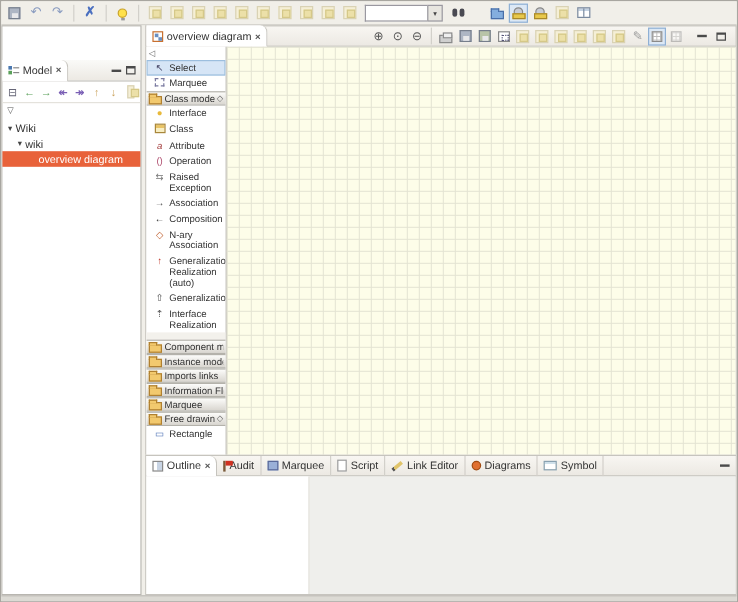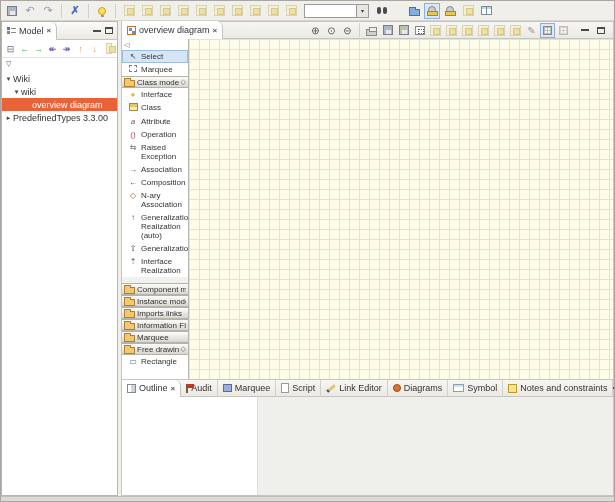--- a/index.html
+++ b/index.html
@@ -62,21 +62,21 @@
   .ico-modeltab { width:9px; height:9px; position:relative; }
   .ico-modeltab::before { content:""; position:absolute; left:0; top:1px; width:3px; height:3px; background:#4a78b0; box-shadow:0 4px 0 #5aa05a; }
   .ico-modeltab::after { content:""; position:absolute; left:4px; top:2px; width:5px; height:1px; background:#888; box-shadow:0 4px 0 #888; }
   .ico-classbox { width:9px; height:8px; border:1px solid #a8863a; background:linear-gradient(#e9c467 3px, #f8eec2 3px); }
   .ico-marquee { width:8px; height:7px; border:1px dashed #7a7aa0; }
 
   
   .left-panel { position:absolute; top:20px; left:0; width:117px; bottom:5px;
     background:#fff; border:1px solid #b8b6b0; }
   .view-header { height:18px; background:linear-gradient(#fafaf8,#ece9e3); border-bottom:1px solid #c6c4be;
-    display:flex; align-items:center; }
+    display:flex; align-items:center;margin-top:28px; }
   .view-tab { height:18px; display:flex; align-items:center; gap:3px; padding:0 5px;
     background:#fff; border-right:1px solid #c6c4be; border-top-right-radius:6px; font-size:9px; }
   .view-ctrl { margin-left:auto; display:flex; gap:4px; padding-right:4px; align-items:center; }
   .model-toolbar { height:18px; display:flex; align-items:center; gap:1px; padding:0 2px;
     border-bottom:1px solid #e4e2dc; overflow:hidden; }
   .mbtn { width:14px; height:14px; display:flex; align-items:center; justify-content:center; font-size:9px; }
   .menu-row { height:12px; display:flex; align-items:center; padding:0 4px; font-size:7px; color:#555; }
   .tree { padding-top:2px; }
   .tree-row { height:13px; display:flex; align-items:center; font-size:9px; white-space:nowrap; }
   .tree-row .exp { width:9px; text-align:center; font-size:7px; color:#444; }
@@ -252,24 +252,20 @@
         <span class="exp" style="margin-left:2px">▾</span>
         <span>Wiki</span>
       </div>
       <div class="tree-row">
         <span class="exp" style="margin-left:10px">▾</span>
         <span>wiki</span>
       </div>
       <div class="tree-row sel">
         <span style="margin-left:30px">overview diagram</span>
       </div>
-      <div class="tree-row">
-        <span class="exp" style="margin-left:2px">▸</span>
-        <span>PredefinedTypes 3.3.00</span>
-      </div>
     </div>
   </div>
 
   <div class="editor">
     <div class="etab-bar">
       <div class="etab">
         <span class="g ico-diagtab"></span>
         <span>overview diagram</span>
         <span class="closex">×</span>
       </div>
@@ -464,24 +460,20 @@
         <span>Link Editor</span>
       </div>
       <div class="btab">
         <span class="g ico-ball"></span>
         <span>Diagrams</span>
       </div>
       <div class="btab">
         <span class="g ico-symbol"></span>
         <span>Symbol</span>
       </div>
-      <div class="btab">
-        <span class="g ico-note"></span>
-        <span>Notes and constraints</span>
-      </div>
       <div class="bctrl">
         <span class="g ico-bar"></span>
 
       </div>
     </div>
     <div class="bcontent">
       <div class="outline-view"></div>
     </div>
   </div>
 

